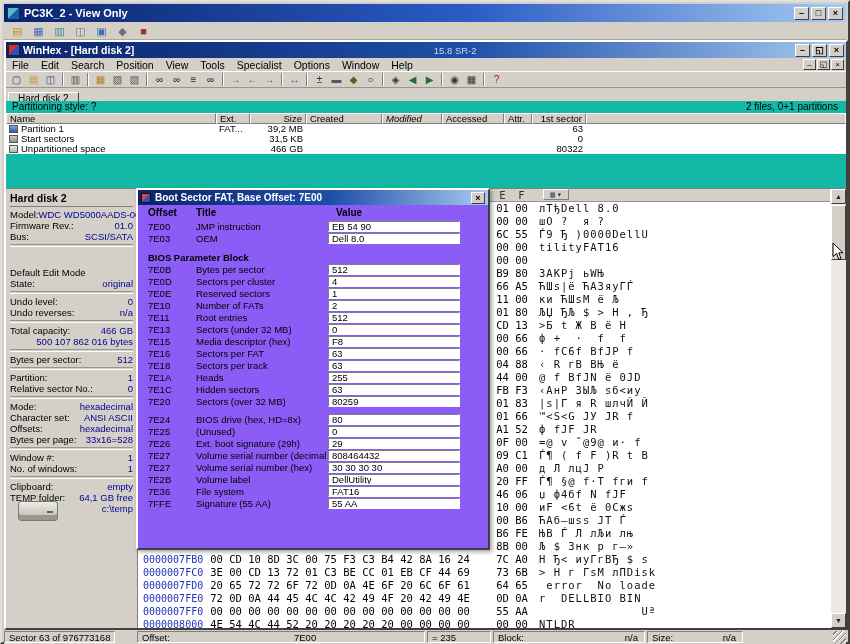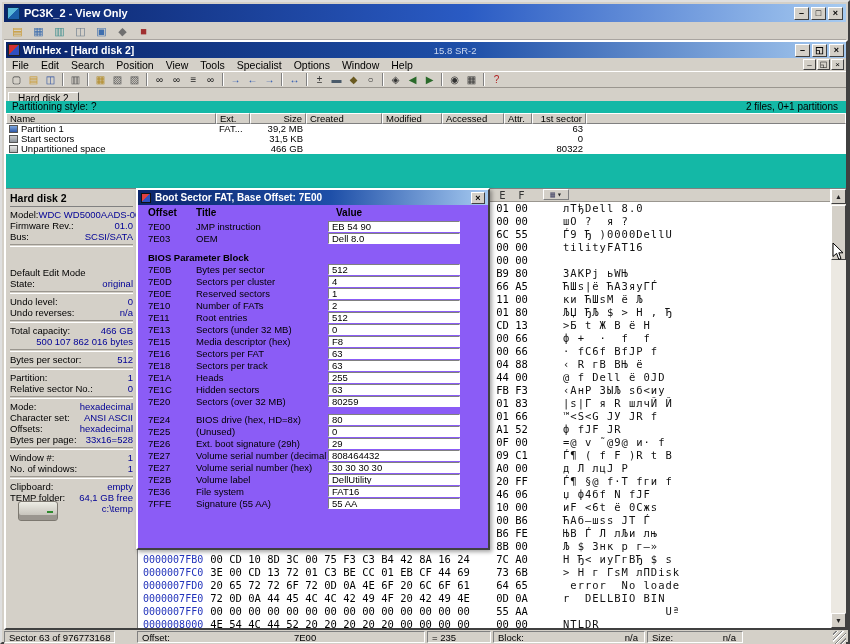--- a/index.html
+++ b/index.html
@@ -78,21 +78,21 @@
   .diskimg::after{content:"";position:absolute;right:4px;bottom:7px;width:6px;height:2px;background:#2D8A2D;}
 
   
   .hexview{position:absolute;left:133px;right:16px;top:0;bottom:0;background:#fff;overflow:hidden;
     font-family:"DejaVu Sans Mono",monospace;}
   .hex-header{display:flex;height:13px;background:#D4D0C8;border-bottom:1px solid #9a968f;
     font-size:10px;line-height:12px;color:#333;}
   .ho{width:68px;padding-left:4px;color:#2233BB;font-size:10px;}
   .hb{width:19px;text-align:center;font-size:10.5px;}
   .ef1{margin-left:20px;}
-  .ht{margin-left:32px;letter-spacing:1px;font-size:10.5px;white-space:pre;color:#111;}
+  .ht{margin-left:8px;letter-spacing:1px;font-size:10.5px;white-space:pre;color:#111;}
   .hrow{display:flex;height:13px;line-height:13px;}
   .charset-btn{width:26px;height:11px;margin-left:12px;margin-top:0;
     border:1px solid;border-color:#FFFFFF #808080 #808080 #FFFFFF;background:#D4D0C8;
     font-size:8px;line-height:9px;text-align:center;color:#335;}
   .charset-btn::before{content:"▦";margin-right:2px;color:#446;}
   .charset-btn::after{content:"▾";color:#222;}
 
   
   .vscroll{position:absolute;right:0;top:0;bottom:0;width:16px;background:#ECE9E2;border-left:1px solid #fff;}
   .sbtn{position:absolute;left:0;width:15px;height:15px;text-align:center;font-size:7px;line-height:14px;
@@ -234,21 +234,21 @@
     <div class="wx-doc">
       <div class="part-head">
         <span class="ph-left">Partitioning style: ?</span>
         <span class="ph-right">2 files, 0+1 partitions</span>
       </div>
       <div class="wx-thead">
           <span class="th" style="width: 210px;">Name</span>
           <span class="th" style="width: 34px;">Ext.</span>
           <span class="th tr-align" style="width: 56px;">Size</span>
           <span class="th" style="width: 76px;">Created</span>
-          <span class="th" style="width: 60px;">Modified</span>
+          <span class="th" style="width: 60px; font-style: italic;">Modified</span>
           <span class="th" style="width: 62px;">Accessed</span>
           <span class="th" style="width: 28px;">Attr.</span>
           <span class="th tr-align" style="width: 54px;">1st sector</span>
           <span class="th thfill"></span>
         </div>
       <div>
           <div class="prow">
             <span class="td" style="width: 210px;">
               <span class="picon partition-icon"></span>
               <span>Partition 1</span>
@@ -681,21 +681,21 @@
               <span class="hb"></span>
               <span class="hb"></span>
               <span class="hb"></span>
               <span class="hb"></span>
               <span class="hb"></span>
               <span class="hb"></span>
               <span class="hb"></span>
               <span class="hb"></span>
               <span class="hb ef1">44</span>
               <span class="hb">00</span>
-              <span class="ht">@ f Dell ё 0JD</span>
+              <span class="ht">@ f BfJN ё 0JD</span>
             </div>
             <div class="hrow">
               <span class="ho">0000007EE0</span>
               <span class="hb"></span>
               <span class="hb"></span>
               <span class="hb"></span>
               <span class="hb"></span>
               <span class="hb"></span>
               <span class="hb"></span>
               <span class="hb"></span>

